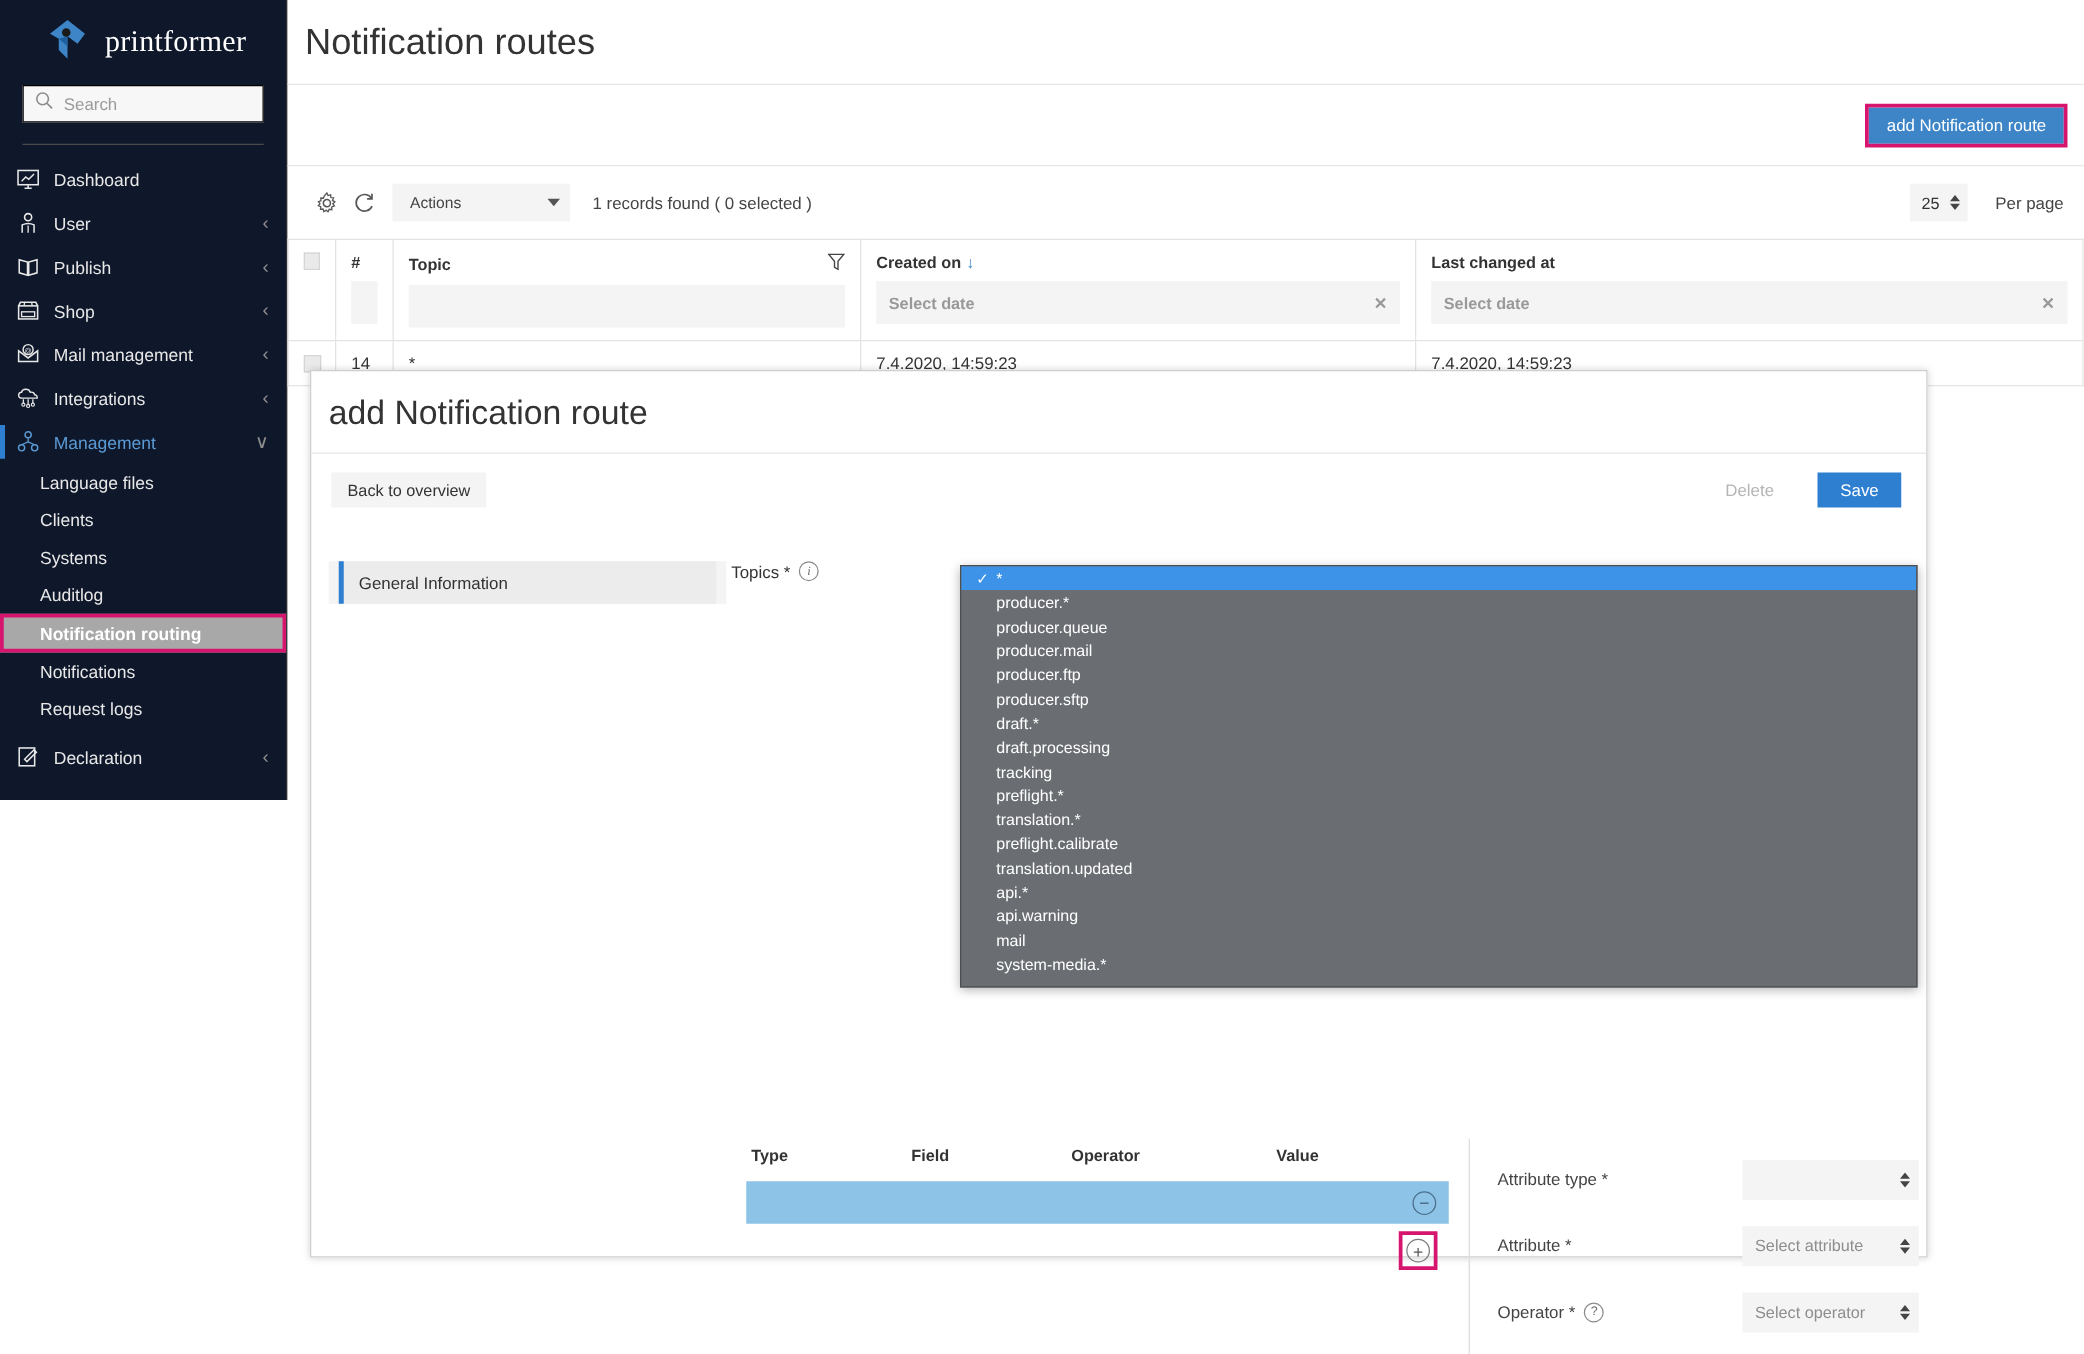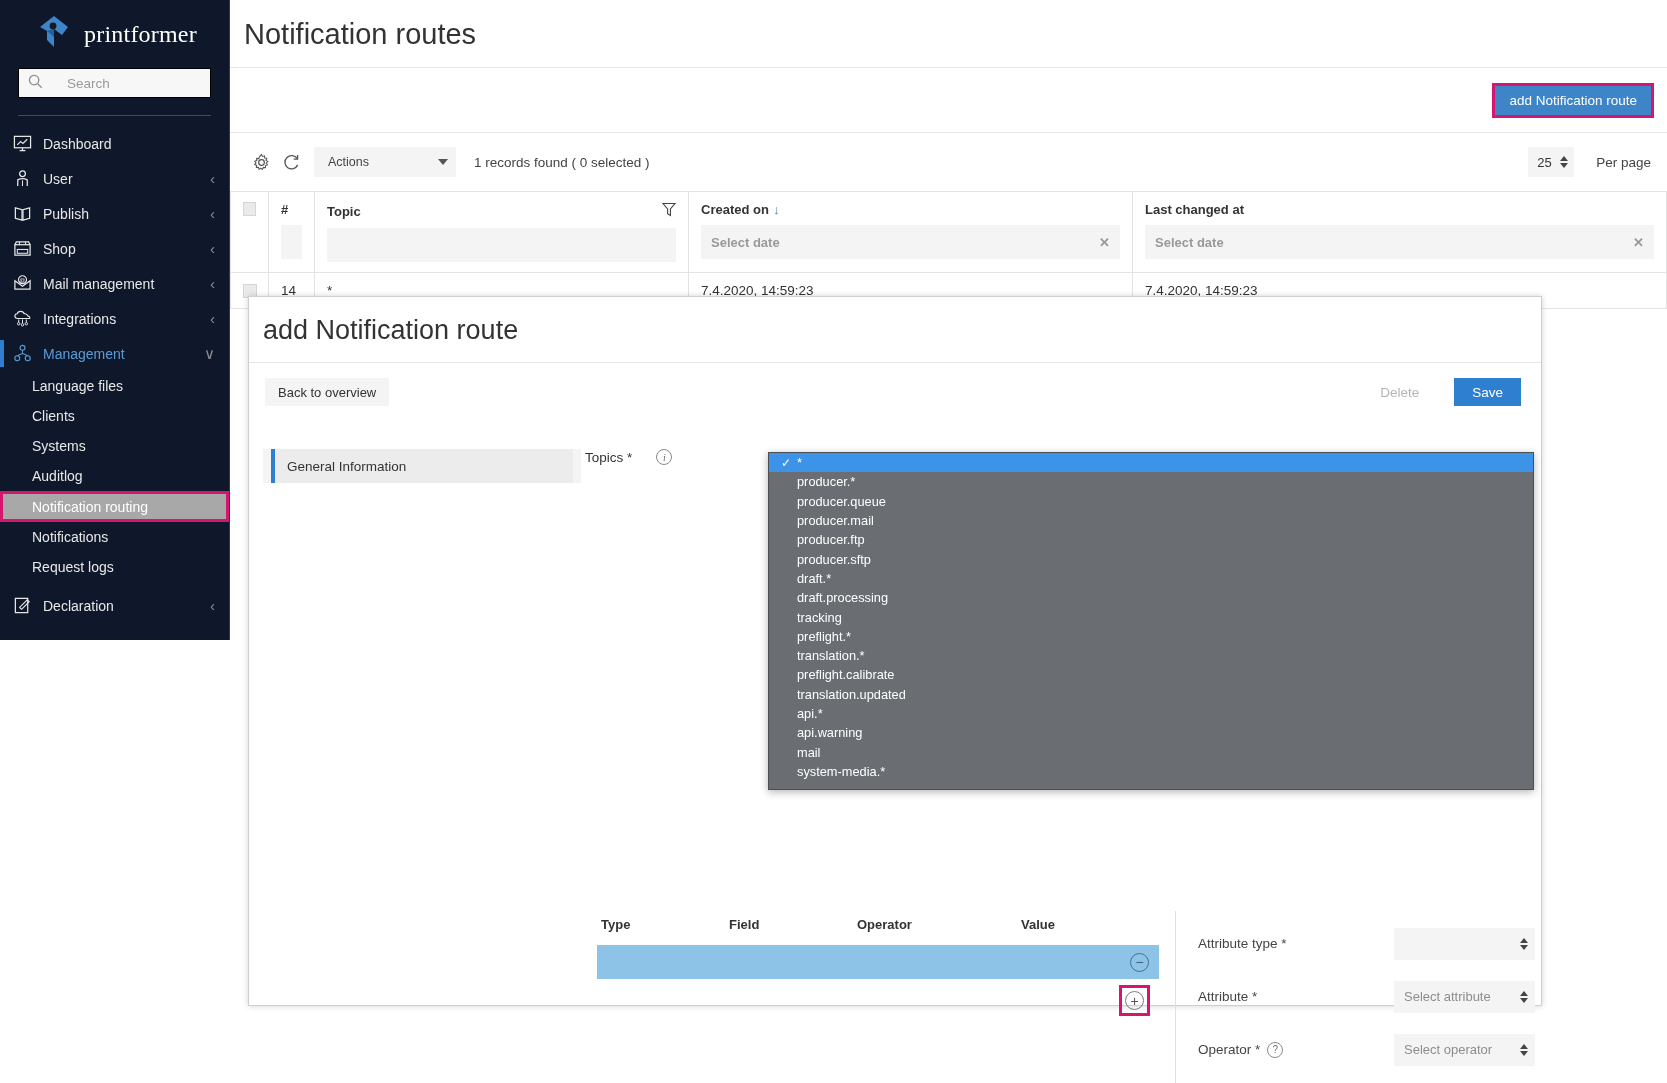--- a/index.html
+++ b/index.html
@@ -18,21 +18,21 @@
     background: #0f172a;
     border-right: 1px solid #3a3a3a;
     overflow: hidden;
   }
   .brand { display: flex; align-items: center; justify-content: center; height: 68px; gap: 10px; }
   .brand-logo { width: 42px; height: 42px; }
   .brand-name { color: #ffffff; font-size: 24px; font-family: "Liberation Serif", serif; letter-spacing: .2px; }
 
   .search-wrap { padding: 0 18px; }
   .search-box {
-    display: flex; align-items: center; gap: 24px;
+    display: flex; align-items: center; gap: 8px;
     background: #f7f7f7; border: 1px solid #000;
     height: 30px; padding: 0 9px;
   }
   .search-box input {
     border: none; outline: none; background: transparent;
     font-size: 13.5px; color: #8d8d8d; width: 100%;
     font-family: "Liberation Sans", sans-serif;
   }
   .search-box input::placeholder { color: #9a9a9a; }
   .sb-divider { margin: 17px 18px 0; height: 1px; background: #4a4a4a; }
@@ -45,21 +45,21 @@
   .nav-item .ico { width: 26px; display: flex; align-items: center; flex: 0 0 26px; }
   .nav-item .lbl { flex: 1; padding-left: 4px; }
   .nav-item .chev { color: #8f8f8f; font-size: 15px; line-height: 1; }
   .nav-item.active-parent { color: #5b9bd5; }
   .nav-item.active-parent .bar {
     position: absolute; left: 0; top: 4px; bottom: 4px; width: 4px; background: #2f7fd1;
   }
   .nav-sub { display: flex; align-items: center; height: 30px; padding-left: 32px; color: #e8e8e8; font-size: 14px; }
   .nav-sub.sel {
     background: #a8a8a8; color: #ffffff;
-    border: 3px solid #d6166e; height: 31px; margin: 0 0 0 0; padding-left: 29px;
+    border: 3px solid #d6166e; height: 31px; margin: 0 0 0 0; padding-left: 29px; font-weight: bold;
   }
 
   
   #main { position: absolute; left: 230px; top: 0; right: 0; bottom: 0; background: #fff; }
   .page-title { font-size: 29px; color: #333; font-weight: normal; padding: 18px 0 16px 14px; }
   .hr { height: 1px; background: #e6e6e6; }
 
   .toolbar-row { height: 64px; display: flex; align-items: center; justify-content: flex-end; padding-right: 16px; }
   .btn-primary {
     background: #3d85c6; color: #fff; font-size: 13.5px;
@@ -117,21 +117,21 @@
   .btn-dis { background: #fff; color: #b5b5b5; border: none; font-size: 13.5px; height:28px; padding: 0 12px; cursor: default; font-family: "Liberation Sans", sans-serif;}
   .btn-save { background: #2f7fd1; color: #fff; border: none; font-size: 13.5px; height: 28px; padding: 0 18px; cursor: pointer; font-family: "Liberation Sans", sans-serif;}
 
   .form-area { position: relative; padding: 20px 0 0 14px; }
   .tabcard { width: 318px; background: #f4f4f4; }
   .tabcard .tab {
     display: flex; align-items: center; height: 34px; background: #f4f4f4;
     border-left: 4px solid #2f7fd1; padding-left: 12px; font-size: 13.5px; color: #333;
     margin: 8px 8px 8px 8px; background: #ececec;
   }
-  .topics-lbl { position: absolute; left: 336px; top: 28px; display:flex; align-items:center; gap: 24px; font-size: 13.5px; color: #333; }
+  .topics-lbl { position: absolute; left: 336px; top: 28px; display:flex; align-items:center; gap: 7px; font-size: 13.5px; color: #333; }
   .circ-ico {
     width: 16px; height: 16px; border: 1px solid #8a8a8a; border-radius: 50%;
     display:inline-flex; align-items:center; justify-content:center;
     font-size: 10px; color: #6d6d6d; font-family: "Liberation Serif", serif; font-style: italic;
   }
 
   
   #topics-dd {
     position: absolute; left: 768px; top: 452px; width: 766px; height: 338px;
     background: #6a6e72; border: 1px solid #4c4f52; z-index: 40;

